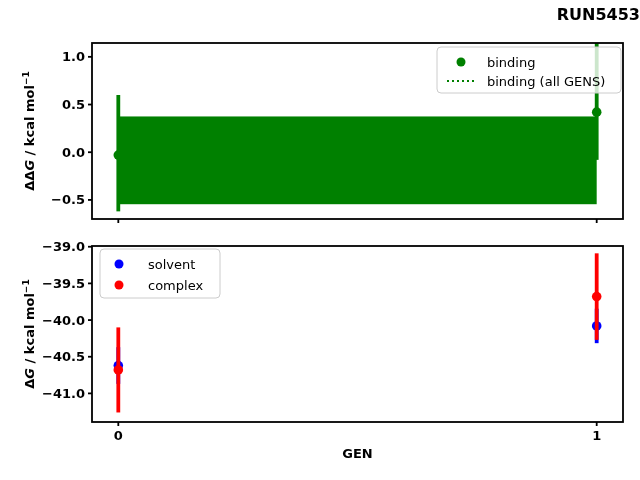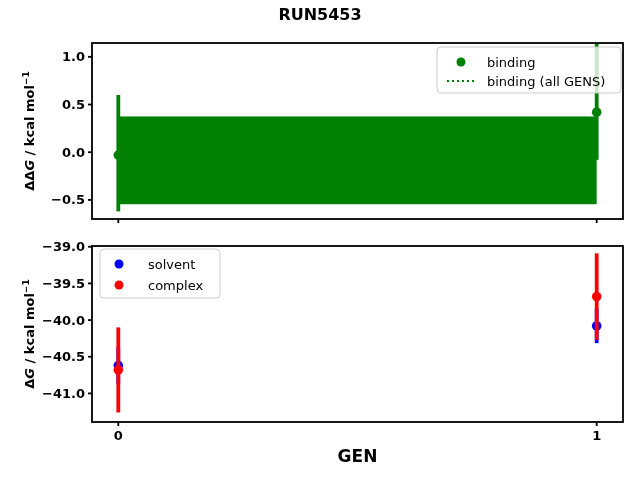--- a/index.html
+++ b/index.html
@@ -13,32 +13,32 @@
     width: 640px;
     height: 480px;
     background: #ffffff;
     overflow: hidden;
   }
   #fig-title {
     position: absolute;
     left: 0;
     right: 0;
     top: 5px;
-    text-align: center;
+    text-align: right;
     font-size: 16px;
     font-weight: bold;
     color: #000000;
   }
   #fig-xlabel {
     position: absolute;
     left: 92px;
     width: 531px;
     top: 446px;
     text-align: center;
-    font-size: 17px;
+    font-size: 13px;
     font-weight: bold;
     color: #000000;
   }
   svg { position: absolute; left: 0; top: 0; }
   text { fill: #000000; }
 </style>
 </head>
 <body>
 
 <div id="figure">

